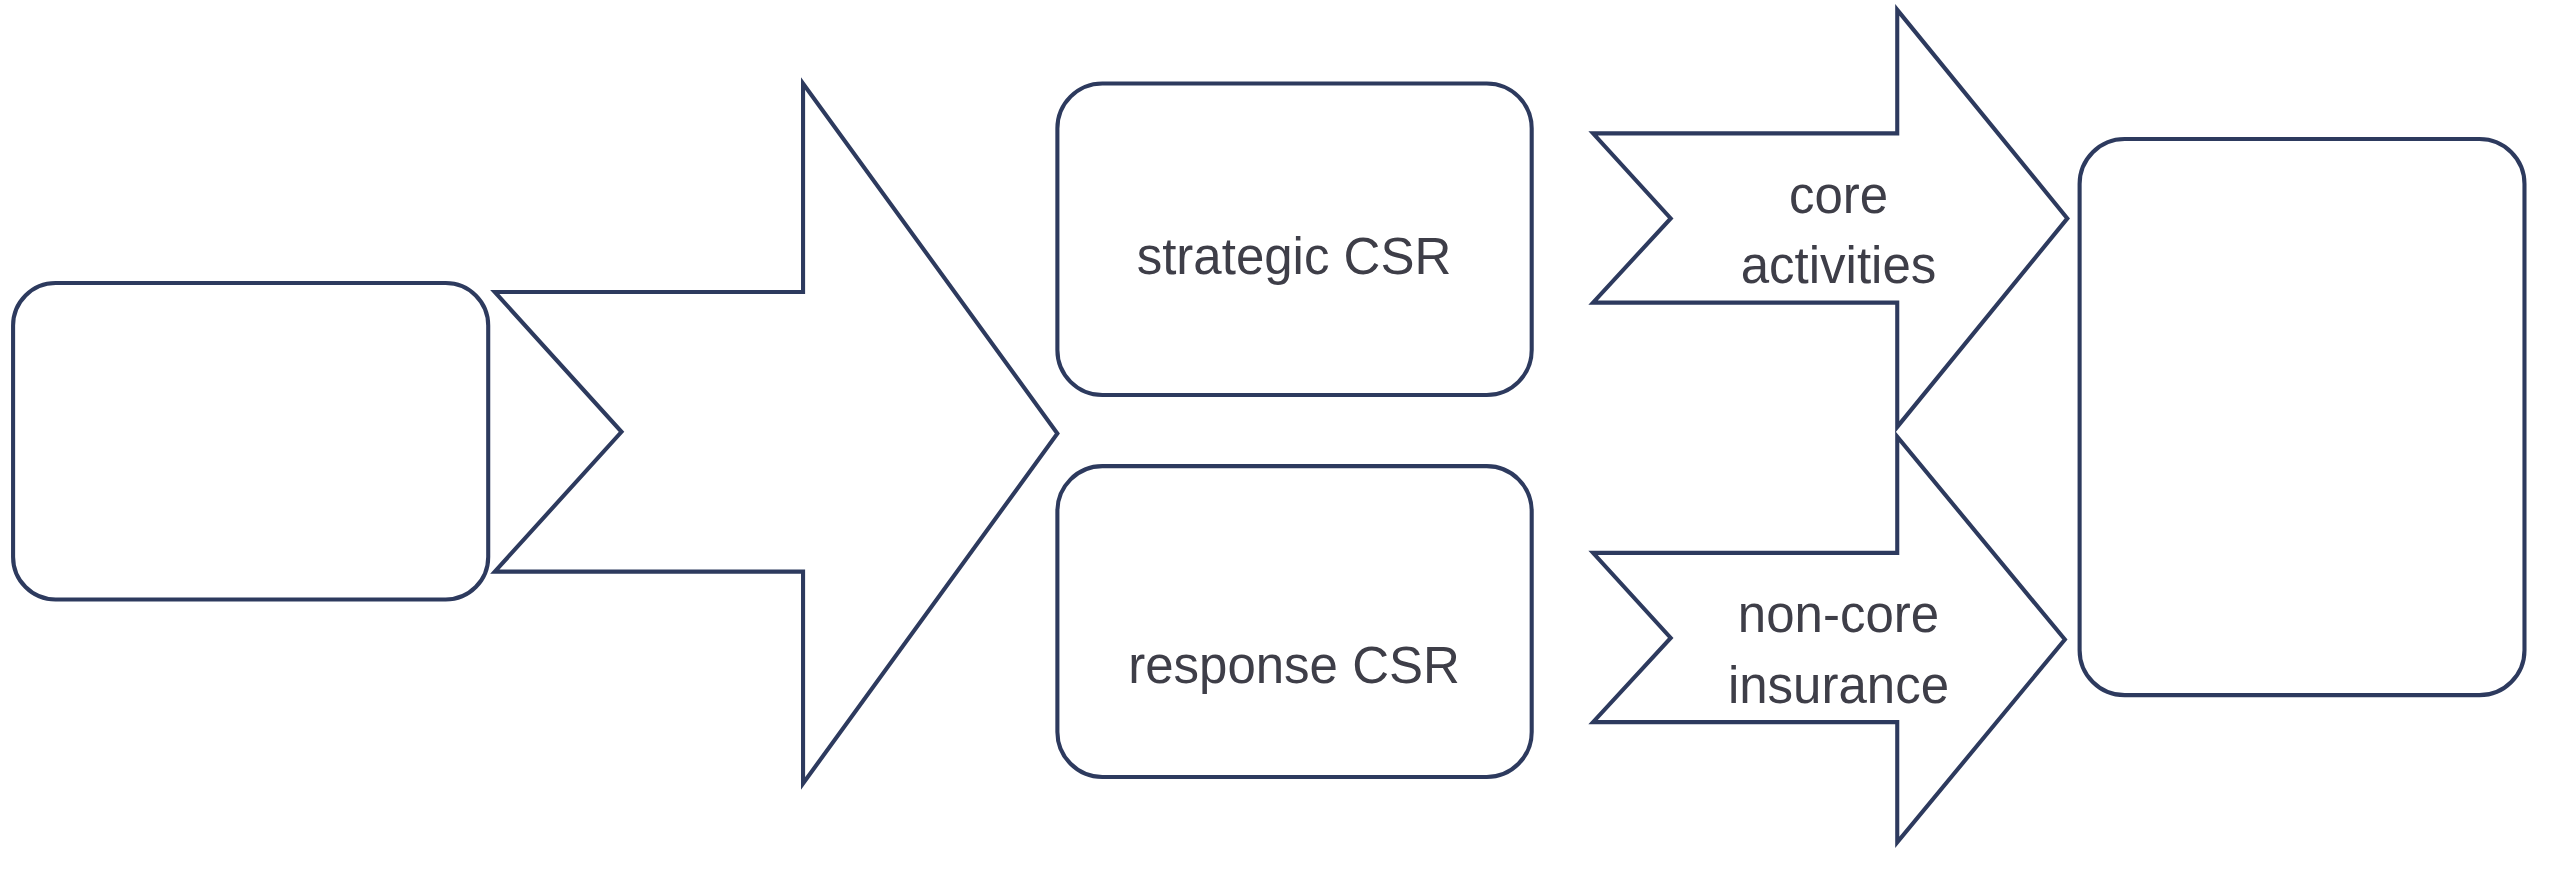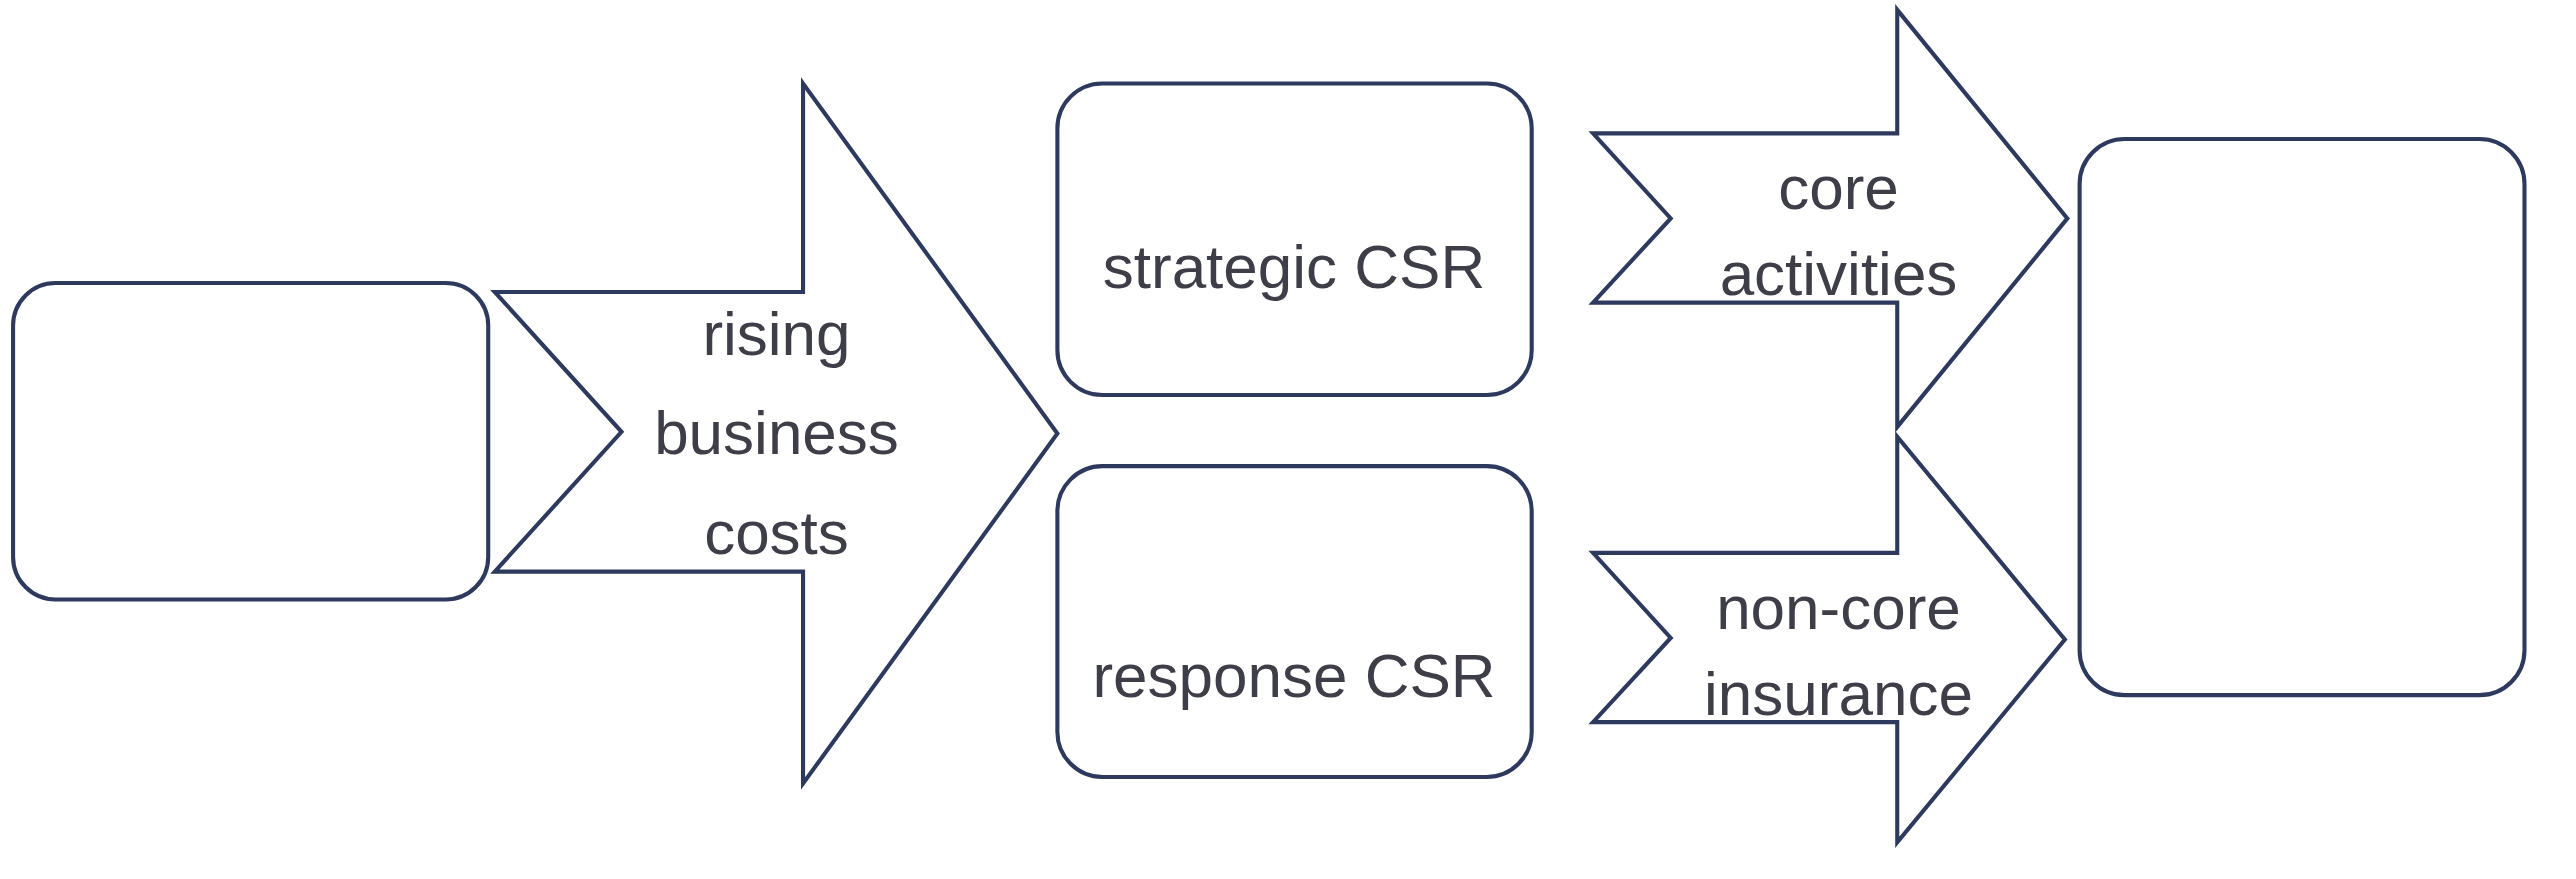--- a/index.html
+++ b/index.html
@@ -15,26 +15,26 @@
     fill:#ffffff;
     stroke:var(--stroke,#2d3a5e);
     stroke-width:5px;
   }
   .label{
     position:absolute;
     display:flex;align-items:center;justify-content:center;
     text-align:center;
     white-space:pre-line;
     color:var(--text,#3e3e48);
-    font-size:62px;
+    font-size:51px;
     line-height:1.6;
     pointer-events:none;
   }
   .lh-tight{line-height:1.38;}
-  .pad-down{padding-top:28px;}
+  .pad-down{padding-top:18px;}
 
   
   .lbl-pension   {left:13px;   top:283px; width:475px; height:316px;}
   .lbl-costs     {left:495px;  top:83px; width:563px; height:700px;}
   .lbl-strategic {left:1057px; top:83px; width:474px; height:312px;}
   .lbl-response  {left:1057px; top:492px; width:474px; height:311px;}
   .lbl-core      {left:1593px; top:133px; width:491px; height:196px;}
   .lbl-noncore   {left:1593px; top:553px; width:491px; height:195px;}
   .lbl-resilience{left:2080px; top:147px; width:445px; height:564px;}
 </style>
@@ -54,23 +54,20 @@
     <rect class="shape" x="1293" y="570" width="580" height="380" rx="55" ry="55"></rect>
 
     <path class="shape" d="M 1948 163 H 2320 V 12 L 2528 267 L 2320 522 V 370 H 1948 L 2043 267 Z"></path>
 
     <path class="shape" d="M 1948 676 H 2320 V 534 L 2525 782 L 2320 1030 V 883 H 1948 L 2043 780 Z"></path>
 
     <rect class="shape" x="2543" y="170" width="544" height="680" rx="55" ry="55"></rect>
   </svg>
 
 
-  <div class="label lbl-costs">rising
-business
-costs</div>
 
   <div class="label lbl-strategic pad-down">strategic CSR</div>
 
   <div class="label lbl-response pad-down">response CSR</div>
 
   <div class="label lbl-core lh-tight">core
 activities</div>
 
   <div class="label lbl-noncore lh-tight">non-core
 insurance</div>

